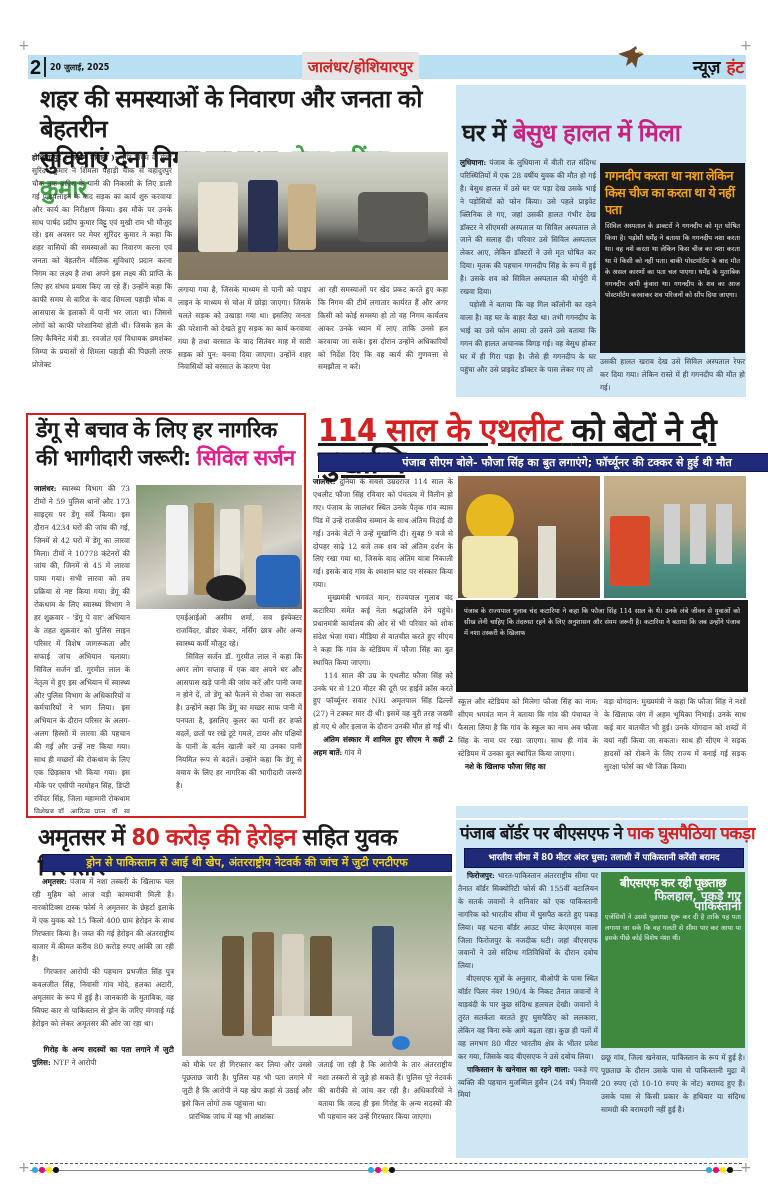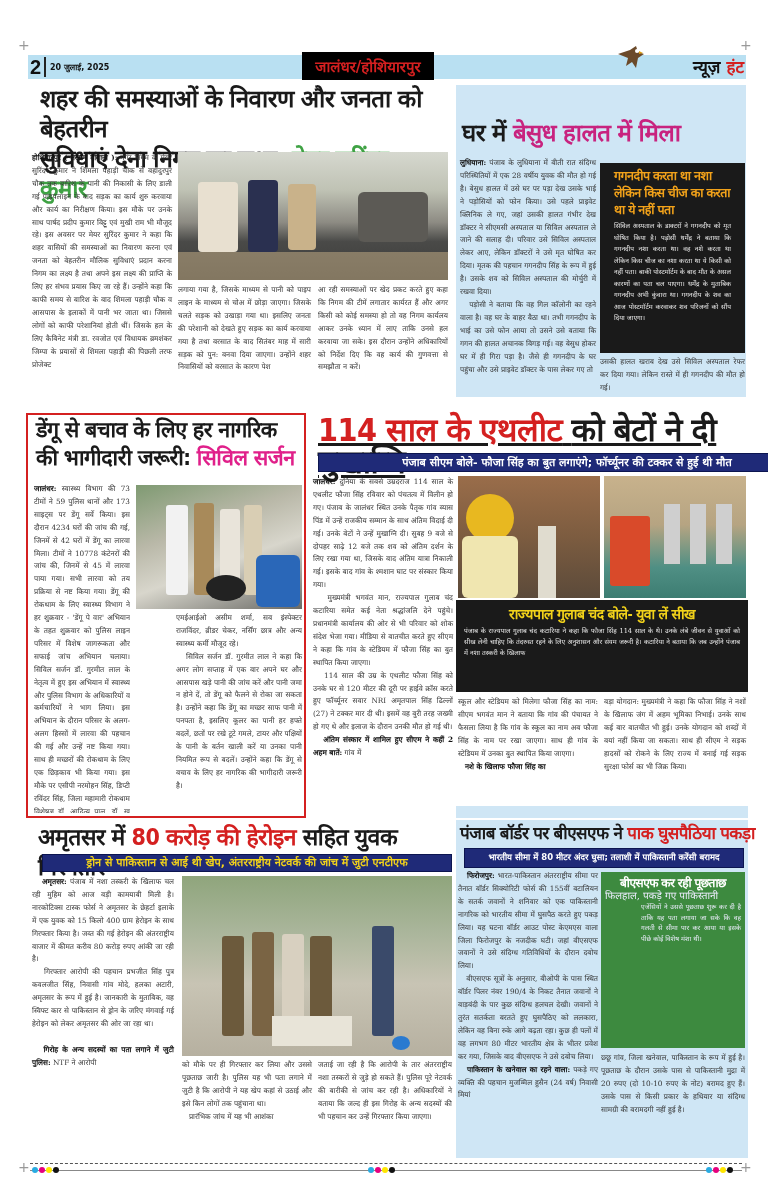--- a/index.html
+++ b/index.html
@@ -4,21 +4,21 @@
 <style>
   * { box-sizing: border-box; margin: 0; padding: 0; }
   html, body { width: 768px; height: 1187px; background: #ffffff; overflow: hidden; }
   body { position: relative; font-family: "DejaVu Sans", sans-serif; color: #222; }
   .abs { position: absolute; }
   .crop { position: absolute; color: #999; font-size: 14px; line-height: 14px; }
   .hdr-band { position: absolute; top: 55px; left: 28px; width: 718px; height: 24px; background: #b9e0f2; }
   .pg-num { position: absolute; top: 56px; left: 30px; font-family: "Liberation Sans", sans-serif; font-weight: bold; font-size: 20px; line-height: 22px; color: #111; }
   .pg-sep { position: absolute; top: 57px; left: 44px; width: 2px; height: 20px; background: #222; }
   .pg-date { position: absolute; top: 61px; left: 50px; font-size: 8px; color: #111; font-weight: bold; }
-  .sec-title { position: absolute; top: 52px; left: 302px; width: 132px; height: 28px; background: #000000; text-align: center; color: #d42020; font-weight: bold; font-size: 15px; line-height: 30px; }
+  .sec-title { position: absolute; top: 52px; left: 302px; width: 117px; height: 28px; background: #e5e5e5; text-align: center; color: #d42020; font-weight: bold; font-size: 15px; line-height: 30px; }
   .brand { position: absolute; top: 56px; right: 24px; font-weight: bold; font-size: 17px; line-height: 22px; margin-left: 33px; }
   .brand .b1 { color: #111; }
   .brand .b2 { color: #d42020; }
   .eagle { position: absolute; top: 44px; left: 616px; width: 30px; height: 28px; }
   h1, .hl { font-family: "DejaVu Sans Condensed", "DejaVu Sans", sans-serif; font-weight: bold; letter-spacing: -0.5px; }
   .body-text { font-family: "DejaVu Serif", serif; font-size: 7.3px; line-height: 12.9px; color: #333; text-align: justify; }
   .body-text b { color: #111; }
   .photo { position: absolute; overflow: hidden; }
   .box-blue { background: #cfe6f5; }
   .strap { position: absolute; background: #1f2a78; color: #fff; font-weight: bold; text-align: center; border: 1px solid #0c1550; }
@@ -76,21 +76,21 @@
     <br>
     <span>घर में</span>
     <span style="color:#c8237f;">बेसुध हालत में मिला</span>
   </h1>
 </div>
 <div class="abs body-text" style="top:157px;left:460px;width:136px;">
   <b>लुधियाना:</b>
   <span>पंजाब के लुधियाना में बीती रात संदिग्ध परिस्थितियों में एक 28 वर्षीय युवक की मौत हो गई है। बेसुध हालत में उसे घर पर पड़ा देख उसके भाई ने पड़ोसियों को फोन किया। उसे पहले प्राइवेट क्लिनिक ले गए, जहां उसकी हालत गंभीर देख डॉक्टर ने सीएमसी अस्पताल या सिविल अस्पताल ले जाने की सलाह दी। परिवार उसे सिविल अस्पताल लेकर आए, लेकिन डॉक्टरों ने उसे मृत घोषित कर दिया। मृतक की पहचान गगनदीप सिंह के रूप में हुई है। उसके शव को सिविल अस्पताल की मोर्चुरी में रखवा दिया।</span><br>
   &nbsp;&nbsp;&nbsp;<span>पड़ोसी ने बताया कि वह गिल कॉलोनी का रहने वाला है। वह घर के बाहर बैठा था। तभी गगनदीप के भाई का उसे फोन आया तो उसने उसे बताया कि गगन की हालत अचानक बिगड़ गई। वह बेसुध होकर घर में ही गिरा पड़ा है। जैसे ही गगनदीप के घर पहुंचा और उसे प्राइवेट डॉक्टर के पास लेकर गए तो</span>
 </div>
-<div class="abs" style="top:163px;left:600px;width:145px;height:190px;background:#1a1a1a;padding:4px 14px;">
+<div class="abs" style="top:163px;left:600px;width:145px;height:190px;background:#1a1a1a;padding:4px 5px;">
   <div class="hl" style="color:#f2a21a;font-size:12.5px;line-height:17px;">गगनदीप करता था नशा लेकिन किस चीज का करता था ये नहीं पता</div>
   <div class="body-text" style="color:#eee;font-size:6.6px;line-height:11.5px;margin-top:3px;">सिविल अस्पताल के डाक्टरों ने गगनदीप को मृत घोषित किया है। पड़ोसी धर्मेंद्र ने बताया कि गगनदीप नशा करता था। वह नशे करता था लेकिन किस चीज का नशा करता था ये किसी को नहीं पता। बाकी पोस्टमॉर्टम के बाद मौत के असल कारणों का पता चल पाएगा। धर्मेंद्र के मुताबिक गगनदीप अभी कुंवारा था। गगनदीप के शव का आज पोस्टमॉर्टम करवाकर शव परिजनों को सौंप दिया जाएगा।</div>
 </div>
 <div class="abs body-text" style="top:356px;left:600px;width:145px;">उसकी हालत खराब देख उसे सिविल अस्पताल रेफर कर दिया गया। लेकिन रास्ते में ही गगनदीप की मौत हो गई।</div>
 
 <div class="abs" style="top:413px;left:26px;width:280px;height:405px;border:2px solid #d42020;"></div>
 <div class="abs" style="top:416px;left:36px;width:266px;">
   <h1 style="font-size:21.5px;line-height:28px;color:#1a1a1a;">
     <span>डेंगू से बचाव के लिए हर नागरिक</span><br>
     <span>की भागीदारी जरूरी:</span>
@@ -134,21 +134,20 @@
   <div style="position:absolute;left:4px;top:60px;width:56px;height:62px;background:#f0e6b0;border-radius:6px;"></div>
   <div style="position:absolute;left:80px;top:50px;width:18px;height:72px;background:#e0dccf;"></div>
 </div>
 <div class="photo" style="top:476px;left:604px;width:142px;height:122px;background:linear-gradient(180deg,#c8b28c 0%,#b6a482 40%,#4f8f84 75%,#3d7d72 100%);">
   <div style="position:absolute;left:6px;top:40px;width:40px;height:70px;background:#d94a2a;border-radius:3px;"></div>
   <div style="position:absolute;left:60px;top:28px;width:16px;height:60px;background:#cfcfcf;"></div>
   <div style="position:absolute;left:86px;top:28px;width:16px;height:60px;background:#cfcfcf;"></div>
   <div style="position:absolute;left:112px;top:28px;width:16px;height:60px;background:#cfcfcf;"></div>
 </div>
 <div class="abs" style="top:600px;left:456px;width:292px;height:92px;background:#1a1a1a;padding:4px 8px;">
-  <div class="hl" style="color:#f2d21a;font-size:14px;line-height:20px;text-align:center;">राज्यपाल गुलाब चंद बोले- युवा लें सीख</div>
   <div style="display:flex;gap:10px;margin-top:2px;">
     <div class="body-text" style="color:#eee;font-size:6.6px;line-height:11px;flex:1;">पंजाब के राज्यपाल गुलाब चंद कटारिया ने कहा कि फौजा सिंह 114 साल के थे। उनके लंबे जीवन से युवाओं को सीख लेनी चाहिए कि तंदरुस्त रहने के लिए अनुशासन और संयम जरूरी है। कटारिया ने बताया कि जब उन्होंने पंजाब में नशा तस्करी के खिलाफ</div>
   </div>
 </div>
 <div class="abs body-text" style="top:696px;left:458px;width:140px;">
   <span>स्कूल और स्टेडियम को मिलेगा फौजा सिंह का नाम: सीएम भगवंत मान ने बताया कि गांव की पंचायत ने फैसला लिया है कि गांव के स्कूल का नाम अब फौजा सिंह के नाम पर रखा जाएगा। साथ ही गांव के स्टेडियम में उनका बुत स्थापित किया जाएगा।</span><br>
   &nbsp;&nbsp;&nbsp;<b>नशे के खिलाफ फौजा सिंह का</b>
 </div>
 <div class="abs body-text" style="top:696px;left:604px;width:142px;">बड़ा योगदान: मुख्यमंत्री ने कहा कि फौजा सिंह ने नशों के खिलाफ जंग में अहम भूमिका निभाई। उनके साथ कई बार बातचीत भी हुई। उनके योगदान को शब्दों में बयां नहीं किया जा सकता। साथ ही सीएम ने सड़क हादसों को रोकने के लिए राज्य में बनाई गई सड़क सुरक्षा फोर्स का भी जिक्र किया।</div>
 <div class="abs box-blue" style="top:806px;left:456px;width:292px;height:12px;"></div>
@@ -194,22 +193,22 @@
 <div class="strap" style="top:848px;left:464px;width:280px;height:20px;font-size:8.5px;line-height:16px;">भारतीय सीमा में 80 मीटर अंदर घुसा; तलाशी में पाकिस्तानी करेंसी बरामद</div>
 <div class="abs body-text" style="top:870px;left:458px;width:140px;">
   &nbsp;&nbsp;&nbsp;<b>फिरोजपुर:</b>
   <span>भारत-पाकिस्तान अंतरराष्ट्रीय सीमा पर तैनात बॉर्डर सिक्योरिटी फोर्स की 155वीं बटालियन के सतर्क जवानों ने शनिवार को एक पाकिस्तानी नागरिक को भारतीय सीमा में घुसपैठ करते हुए पकड़ लिया। यह घटना बॉर्डर आउट पोस्ट केएमएस वाला जिला फिरोजपुर के नजदीक घटी। जहां बीएसएफ जवानों ने उसे संदिग्ध गतिविधियों के दौरान दबोच लिया।</span><br>
   &nbsp;&nbsp;&nbsp;<span>बीएसएफ सूत्रों के अनुसार, बीओपी के पास स्थित बॉर्डर पिलर नंबर 190/4 के निकट तैनात जवानों ने बाड़बंदी के पार कुछ संदिग्ध हलचल देखी। जवानों ने तुरंत सतर्कता बरतते हुए घुसपैठिए को ललकारा, लेकिन वह बिना रुके आगे बढ़ता रहा। कुछ ही पलों में वह लगभग 80 मीटर भारतीय क्षेत्र के भीतर प्रवेश कर गया, जिसके बाद बीएसएफ ने उसे दबोच लिया।</span><br>
   &nbsp;&nbsp;&nbsp;<b>पाकिस्तान के खनेवाल का रहने वाला:</b>
   <span>पकड़े गए व्यक्ति की पहचान मुजम्मिल हुसैन (24 वर्ष) निवासी मियां</span>
 </div>
 <div class="abs" style="top:872px;left:601px;width:144px;height:176px;background:#3d8a3f;padding:3px 4px;">
   <div class="hl" style="color:#fff;font-size:12px;line-height:16px;text-align:center;">बीएसएफ कर रही पूछताछ</div>
-  <div class="body-text" style="color:#eef;font-size:10px;line-height:10px;text-align:left;">फिलहाल, पकड़े गए पाकिस्तानी</div>
-  <div class="body-text" style="color:#eef;font-size:6.6px;line-height:10.5px;margin-top:1px;margin-left:36px;">एजेंसियों ने उससे पूछताछ शुरू कर दी है ताकि यह पता लगाया जा सके कि वह गलती से सीमा पार कर आया या इसके पीछे कोई विशेष मंशा थी।</div>
+  <div class="body-text" style="color:#eef;font-size:12px;line-height:10px;text-align:right;font-weight:bold;">फिलहाल, पकड़े गए पाकिस्तानी</div>
+  <div class="body-text" style="color:#eef;font-size:6.6px;line-height:10.5px;margin-top:1px;">एजेंसियों ने उससे पूछताछ शुरू कर दी है ताकि यह पता लगाया जा सके कि वह गलती से सीमा पार कर आया या इसके पीछे कोई विशेष मंशा थी।</div>
 </div>
 <div class="abs body-text" style="top:1052px;left:601px;width:144px;">छ्छू गांव, जिला खनेवाल, पाकिस्तान के रूप में हुई है। पूछताछ के दौरान उसके पास से पाकिस्तानी मुद्रा में 20 रुपए (दो 10-10 रुपए के नोट) बरामद हुए हैं। उसके पास से किसी प्रकार के हथियार या संदिग्ध सामग्री की बरामदगी नहीं हुई है।</div>
 
 <div class="dashed" style="top:1163px;left:30px;width:712px;"></div>
 <div style="position:absolute;top:1170px;left:30px;width:712px;height:1px;background:#888;"></div>
 <div class="reg" style="top:1167px;left:32px;">
     <span style="background:#29abe2"></span>
     <span style="background:#e6007e"></span>
     <span style="background:#ffe600"></span>
     <span style="background:#111"></span>

